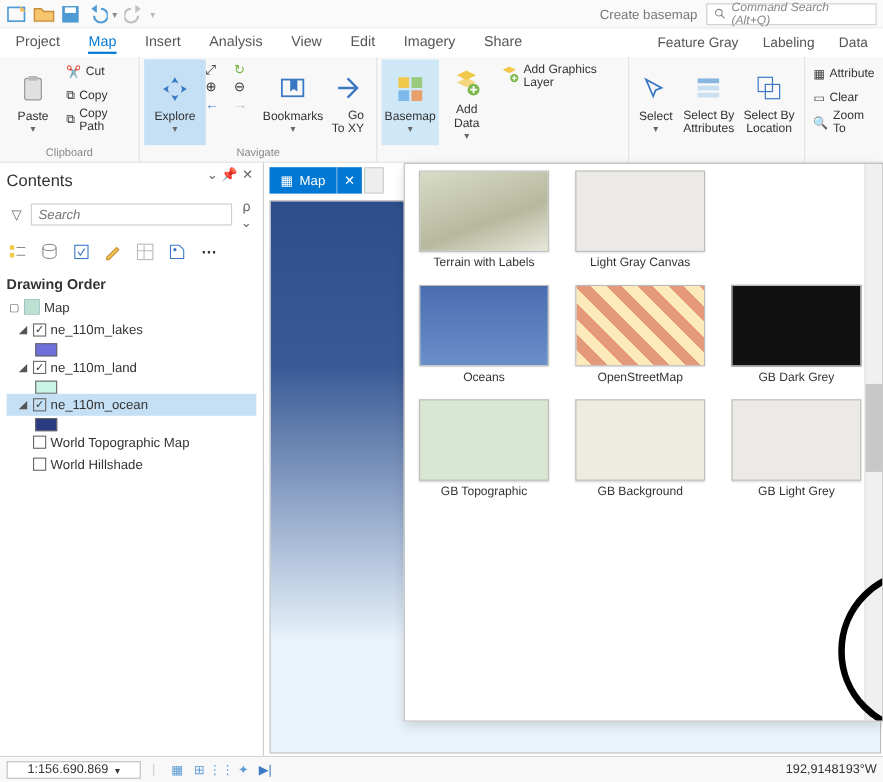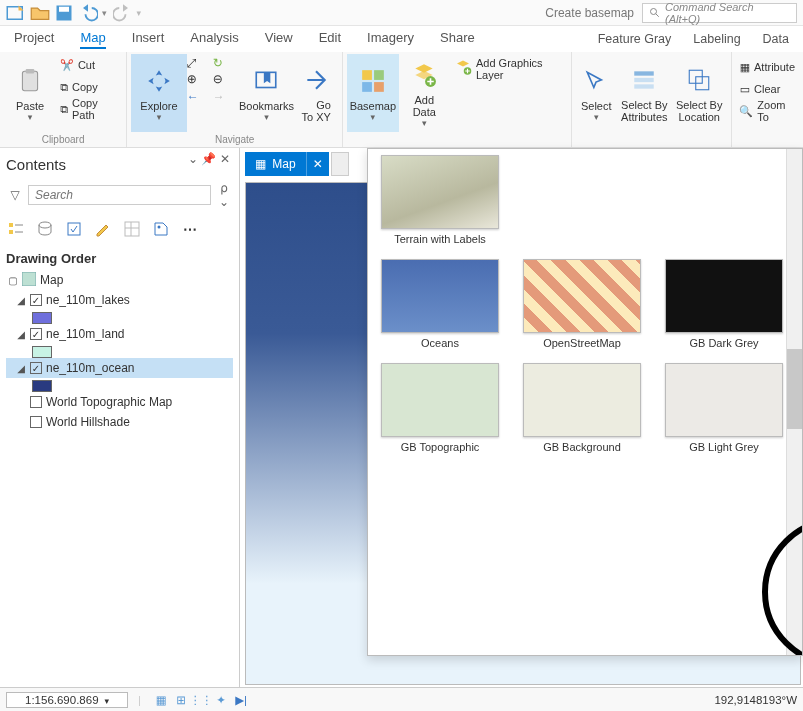--- a/index.html
+++ b/index.html
@@ -479,20 +479,24 @@
     <div class="gallery">
       <div class="gallery-scroll">
           <div class="thumb"></div>
         </div>
       <div id="gallery-mount">
           <div class="grow">
             <div class="gitem">
               <div class="thumb terrain"></div>
               <div class="cap">Terrain with Labels</div>
             </div>
+            <div class="gitem">
+              <div class="thumb lg"></div>
+              <div class="cap">Light Gray Canvas</div>
+            </div>
           </div>
           <div class="grow">
             <div class="gitem">
               <div class="thumb ocean"></div>
               <div class="cap">Oceans</div>
             </div>
             <div class="gitem">
               <div class="thumb osm"></div>
               <div class="cap">OpenStreetMap</div>
             </div>

